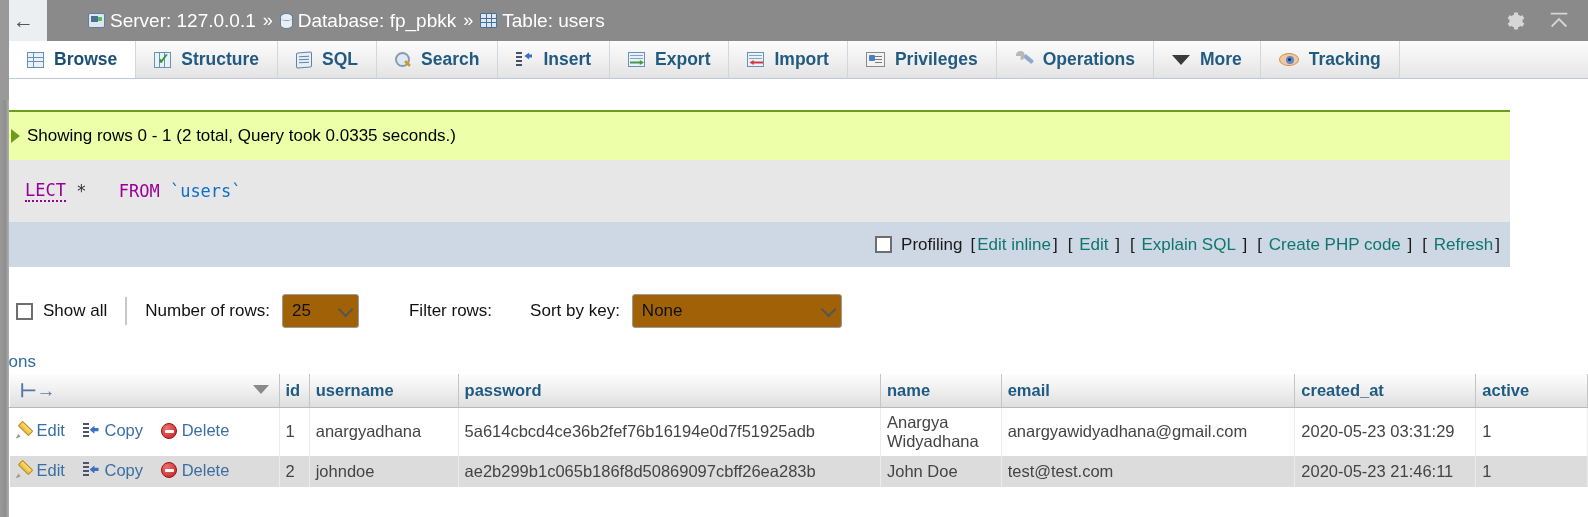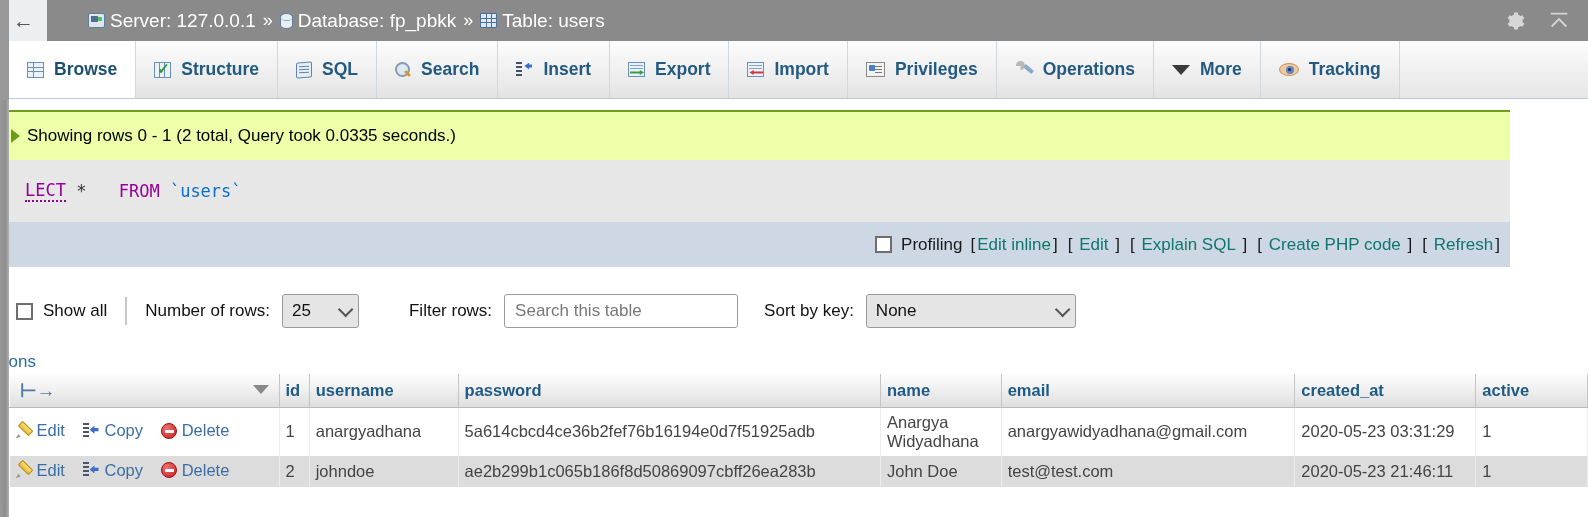--- a/index.html
+++ b/index.html
@@ -69,21 +69,21 @@
   .topbar-right {
     margin-left: auto; display: flex; align-items: center;
     gap: 22px; padding-right: 18px;
   }
   .gear-icon { width: 22px; height: 22px; cursor: pointer; }
   .collapse-icon { width: 22px; height: 22px; cursor: pointer; }
 
   
   .tabbar {
     position: absolute; left: 9px; top: 41px;
-    width: 1579px; height: 58px;
+    width: 1579px; height: 38px;
     background: #fff;
     border-bottom: 1px solid #b9cadb;
     display: flex; align-items: stretch;
   }
   .tab {
     display: flex; align-items: center; gap: 10px;
     padding: 0 18px;
     font-size: 17.5px; font-weight: bold;
     color: #235a81;
     background: linear-gradient(to bottom, #fcfcfc 0%, #efefef 55%, #e3e3e3 100%);
@@ -200,21 +200,21 @@
   }
   .controls .cb {
     width: 17px; height: 17px; border: 2px solid #6e6e6e;
     background: #fff; margin-left: 7px; margin-right: 10px; cursor: pointer;
   }
   .vdiv { width: 2px; height: 28px; background: #c8c8c8; margin: 0 18px; }
   .lbl-inline { margin-right: 12px; }
   .selbox {
     height: 34px; min-width: 77px;
     border: 1px solid #9b9b9b; border-radius: 3px;
-    background: #e5e5e5;
+    background: #a16207;
     display: flex; align-items: center; justify-content: space-between;
     padding: 0 9px; cursor: pointer; font-size: 17px;
   }
   .selbox.wide { min-width: 210px; }
   .caret-thin {
     width: 11px; height: 11px;
     border-right: 2px solid #555; border-bottom: 2px solid #555;
     transform: rotate(45deg) translateY(-3px);
     margin-left: 12px;
   }
@@ -428,23 +428,20 @@
 <div class="controls">
   <span class="cb"></span>
   <span>Show all</span>
   <span class="vdiv"></span>
   <span class="lbl-inline">Number of rows:</span>
   <span class="selbox">
     <span>25</span>
     <span class="caret-thin"></span>
   </span>
   <span class="lbl-inline gap-l">Filter rows:</span>
-  <span class="txtinput">
-    <span>Search this table</span>
-  </span>
   <span class="lbl-inline gap-m">Sort by key:</span>
   <span class="selbox wide">
     <span>None</span>
     <span class="caret-thin"></span>
   </span>
 </div>
 
 <div class="opts-label">tions</div>
 
 <table class="rtable">

